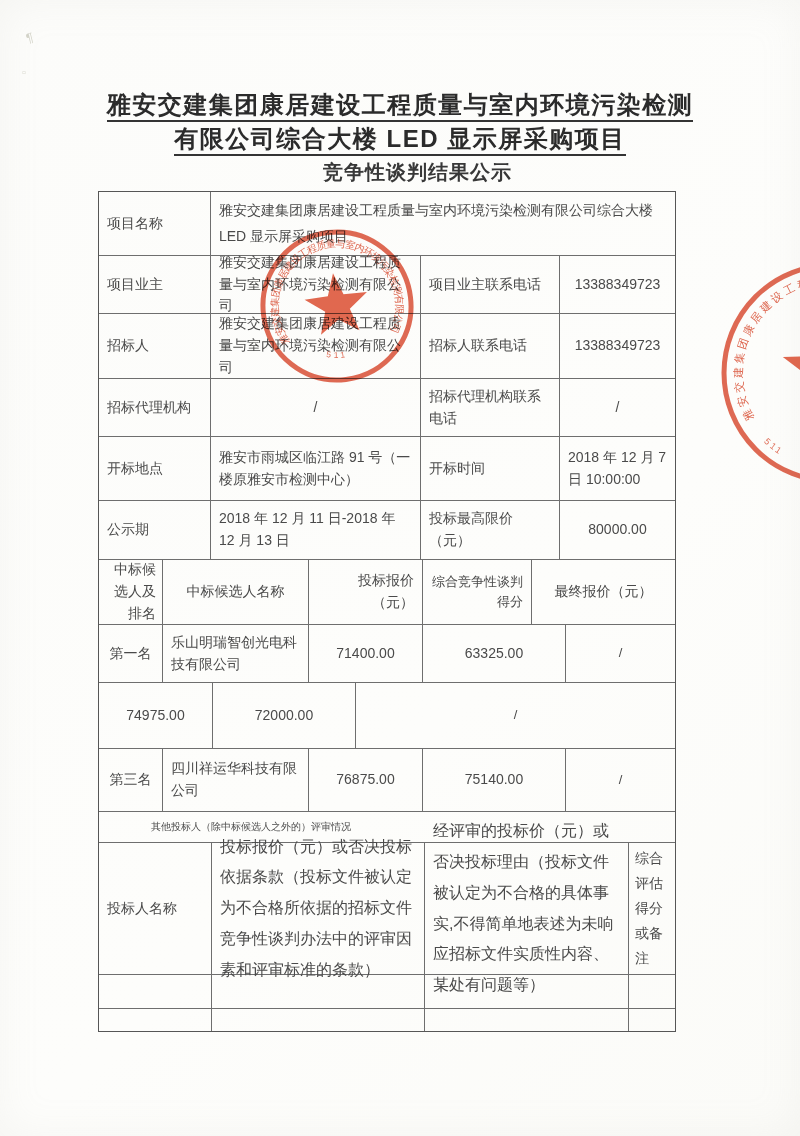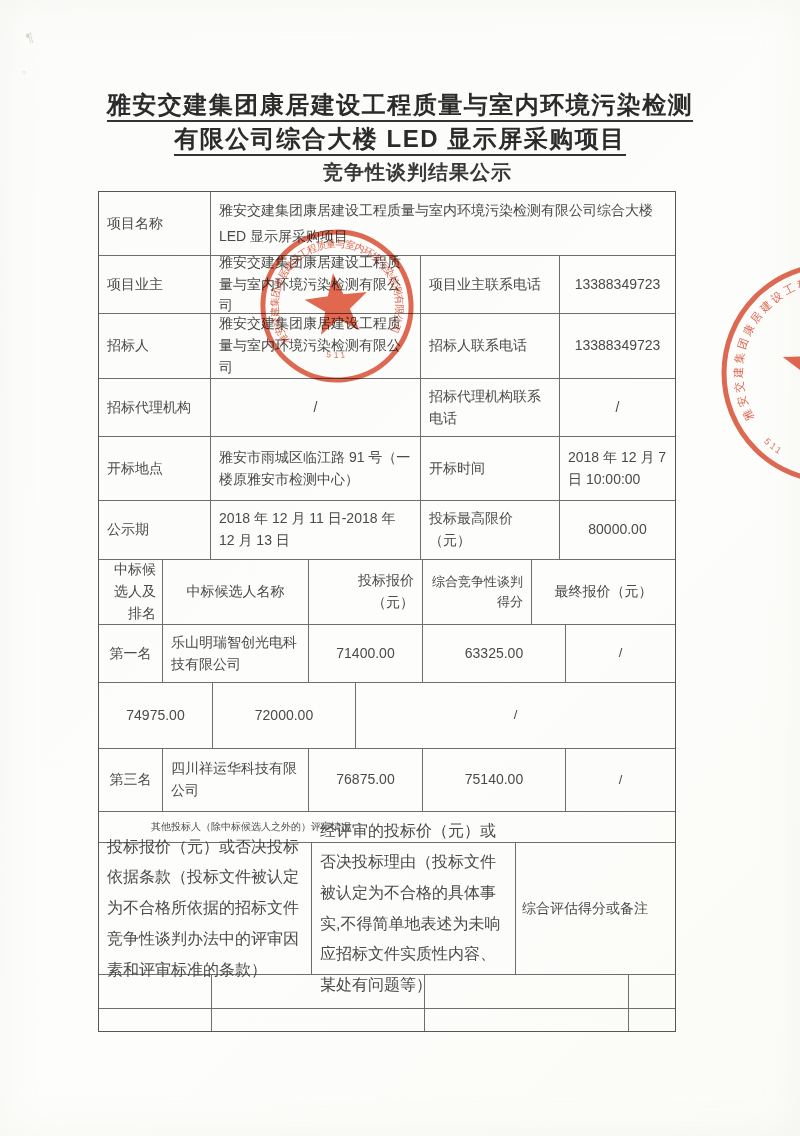--- a/index.html
+++ b/index.html
@@ -137,20 +137,21 @@
       <div class="cell cw3 ctr">76875.00</div>
       <div class="cell cw4 ctr">75140.00</div>
       <div class="cell cw5 ctr">/</div>
     </div>
 
     <div class="row" style="height:30px">
       <div class="cell full-cell">其他投标人（除中标候选人之外的）评审情况</div>
     </div>
 
     <div class="row" style="height:131px">
+      <div class="cell bw1">投标人名称</div>
       <div class="cell bw2 small-just">投标报价（元）或否决投标依据条款（投标文件被认定为不合格所依据的招标文件竞争性谈判办法中的评审因素和评审标准的条款）</div>
       <div class="cell bw3 small-just">经评审的投标价（元）或否决投标理由（投标文件被认定为不合格的具体事实,不得简单地表述为未响应招标文件实质性内容、某处有问题等）</div>
       <div class="cell bw4" style="line-height:1.8">综合评估得分或备注</div>
     </div>
 
     <div class="row" style="height:33px">
       <div class="cell bw1"></div>
       <div class="cell bw2"></div>
       <div class="cell bw3"></div>
       <div class="cell bw4"></div>

